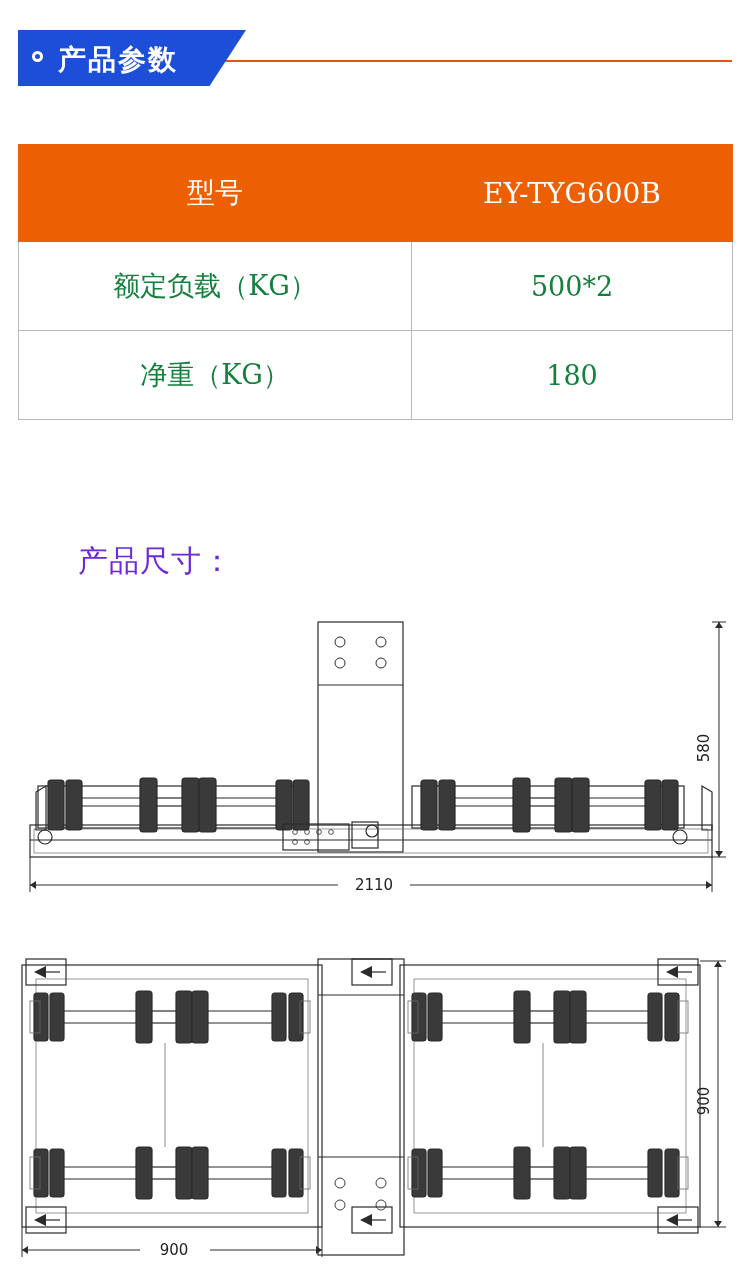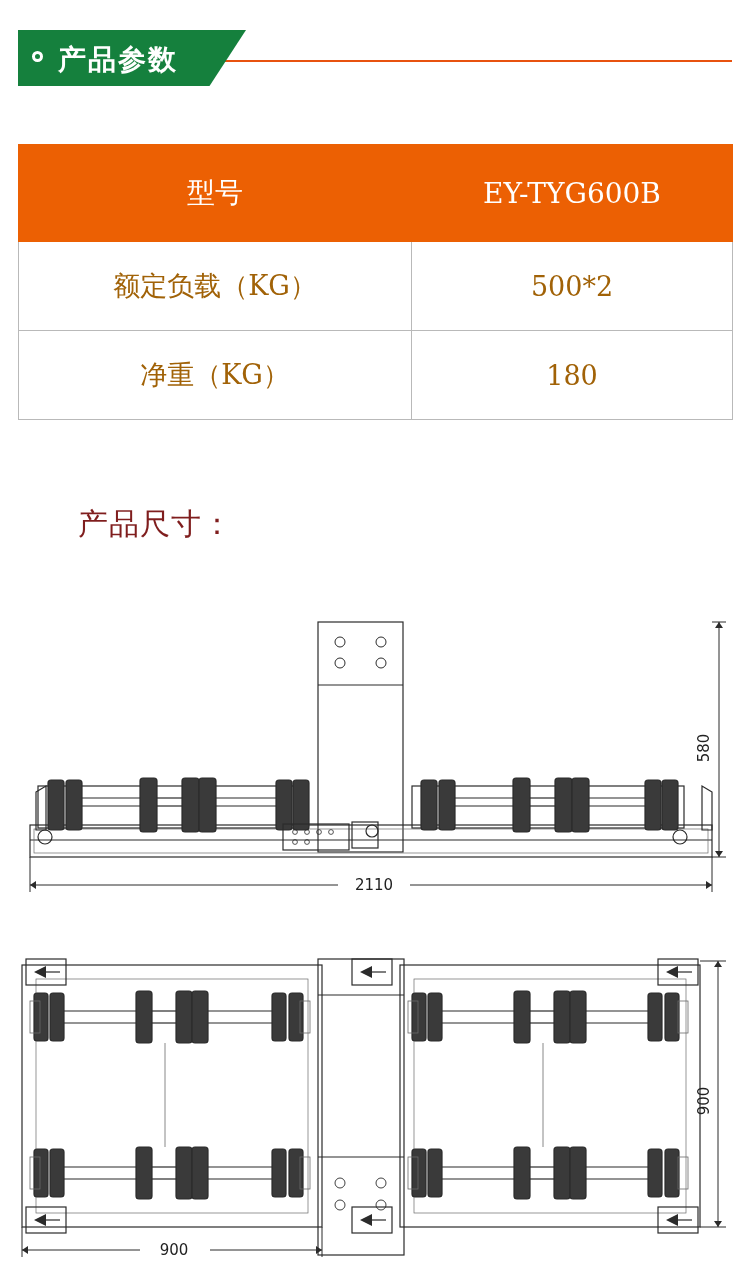--- a/index.html
+++ b/index.html
@@ -30,21 +30,21 @@
     width: 714px;
     height: 2px;
     background: #e8520f;
   }
   .banner-tag {
     position: absolute;
     left: 18px;
     top: 16px;
     width: 228px;
     height: 56px;
-    background: #15803d;
+    background: #1d4ed8;
     color: #ffffff;
     -webkit-clip-path: polygon(0 0, 100% 0, 84% 100%, 0 100%);
     clip-path: polygon(0 0, 100% 0, 84% 100%, 0 100%);
   }
   .banner-dot {
     position: absolute;
     left: 14px;
     top: 21px;
     width: 11px;
     height: 11px;
@@ -70,43 +70,43 @@
     left: 18px;
     top: 144px;
     width: 714px;
     border-collapse: collapse;
     table-layout: fixed;
   }
   .spec-table td {
     border: 1px solid #b9b9b9;
     text-align: center;
     font-size: 27px;
-    color: #a16207;
+    color: #15803d;
     height: 86px;
     font-family: "DejaVu Serif", serif;
   }
   .spec-table tr.head td {
     background: #ec6003;
     color: #ffffff;
     border-color: #ec6003;
     font-weight: normal;
     height: 94px;
     font-size: 28px;
   }
   .col-a { width: 393px; }
   .col-b { width: 321px; }
 
   
   .sub-title {
     position: absolute;
     left: 78px;
-    top: 504px;
+    top: 541px;
     font-family: Liberation Sans, sans-serif;
     font-size: 30px;
-    color: #7f1d1d;
+    color: #6d28d9;
     letter-spacing: 1px;
   }
 
   
   .drawing {
     position: absolute;
     left: 0;
   }
   #drawing-front { top: 600px; width: 750px; height: 330px; }
   #drawing-top   { top: 935px; width: 750px; height: 330px; }

